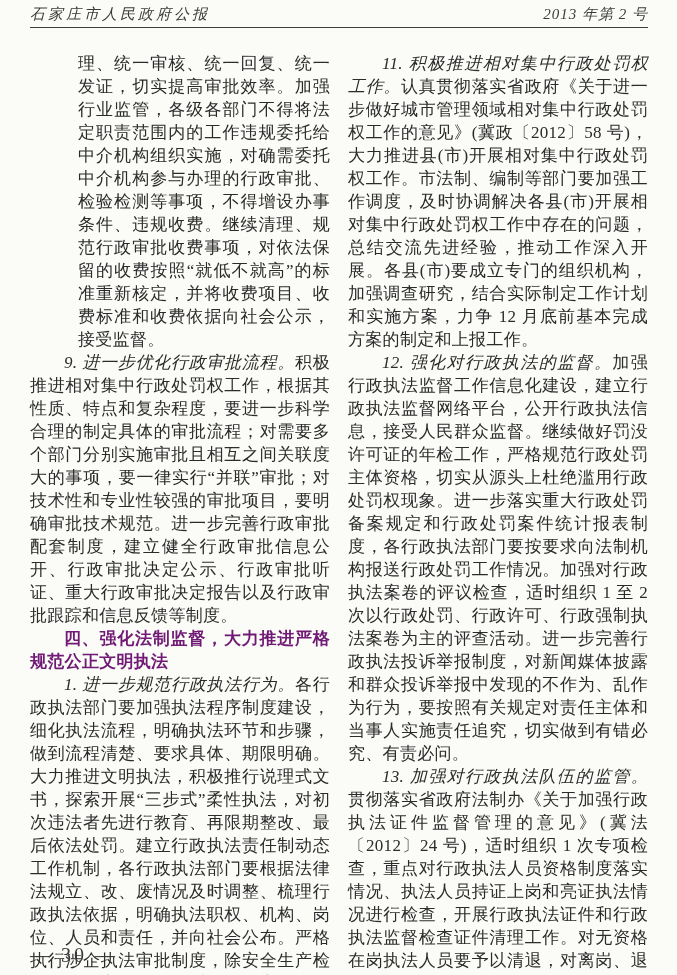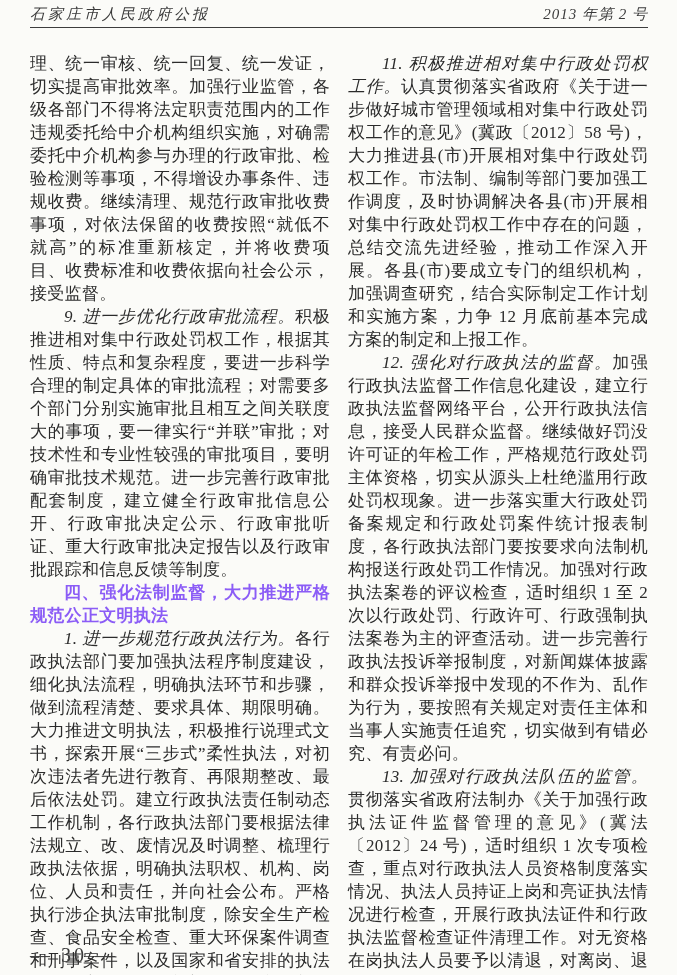--- a/index.html
+++ b/index.html
@@ -43,27 +43,27 @@
     width: 300px;
     font-family: "Liberation Serif", "DejaVu Serif", serif;
     font-size: 17px;
     line-height: 23px;
     letter-spacing: 0.3px;
     text-align: justify;
     text-justify: inter-ideograph;
     color: #2b2b2b;
   }
   .col p { margin: 0; }
-  p.cont { text-indent: 0; }
+  p.cont { text-indent: 0; margin-left: 48px; }
   p.body { text-indent: 2em; }
   p.heading {
     text-indent: 2em;
     font-family: "Liberation Sans", "DejaVu Sans", sans-serif;
     font-weight: 700;
-    color: #8b5cf6;
+    color: #701a75;
   }
   .lead { font-style: italic; }
   .footer {
     position: absolute;
     left: 30px; bottom: 8px;
     font-family: "Liberation Serif", "DejaVu Serif", serif;
     font-size: 20px;
     letter-spacing: 3px;
     color: #3a3a3a;
   }

